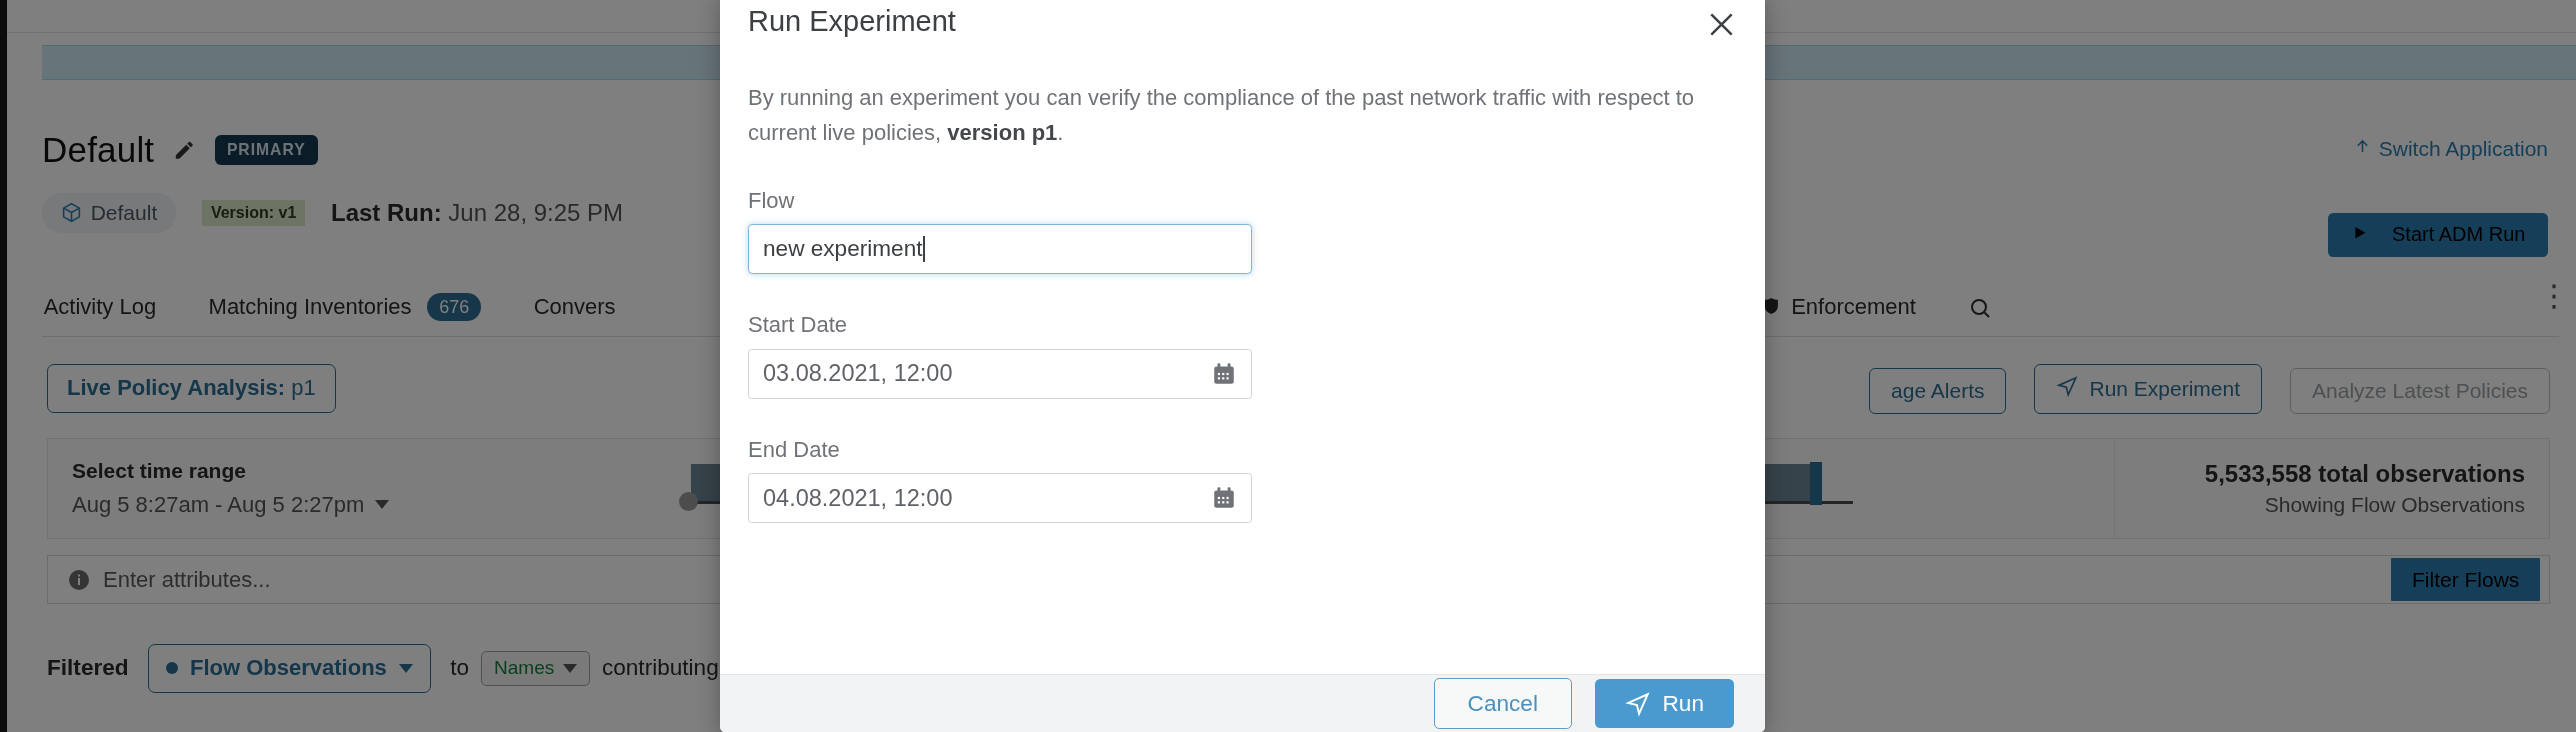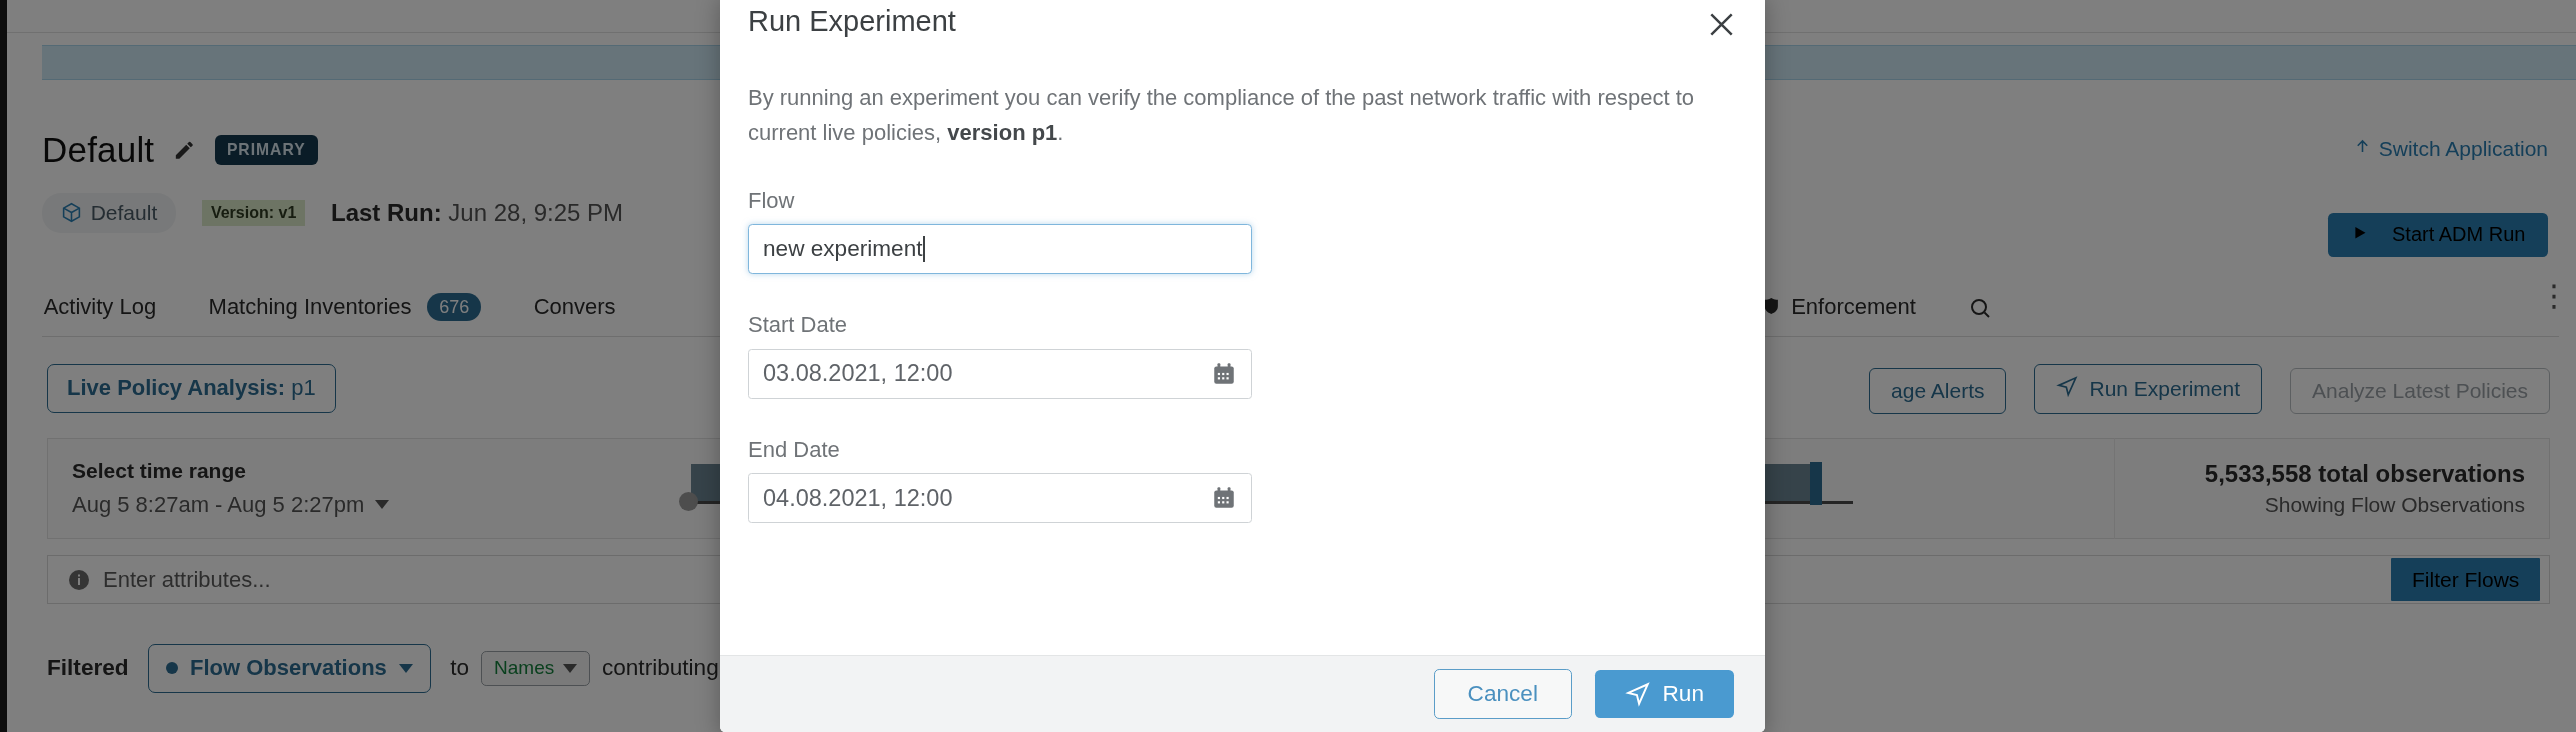--- a/index.html
+++ b/index.html
@@ -196,21 +196,21 @@
     margin-left: 0.9px;
   }
   .date-input {
     width: 504px; height: 50px; border: 0.9px solid #cfd3d6; border-radius: 3.5px;
     display: flex; align-items: center; padding: 0 14px;
     font-size: 23.5px; color: #5f6368; background: #fff;
   }
   .cal-icon { margin-left: auto; width: 26px; height: 26px; color: #6f7377; }
 
   .m-footer {
-    flex: 0 0 auto; height: 77px; background: #f2f3f4;
+    flex: 0 0 auto; height: 58px; background: #f2f3f4;
     border-top: 0.9px solid #e3e5e6;
     display: flex; align-items: center; justify-content: flex-end; gap: 22.6px;
     padding-right: 31px;
   }
   .btn-cancel {
     border: 0.9px solid #5b9dc8; background: #f7f8f8; color: #4a90bf;
     font-size: 22.6px; padding: 11.3px 33px; border-radius: 5.2px;
     font-family: "Liberation Sans", sans-serif;
   }
   .btn-run {

